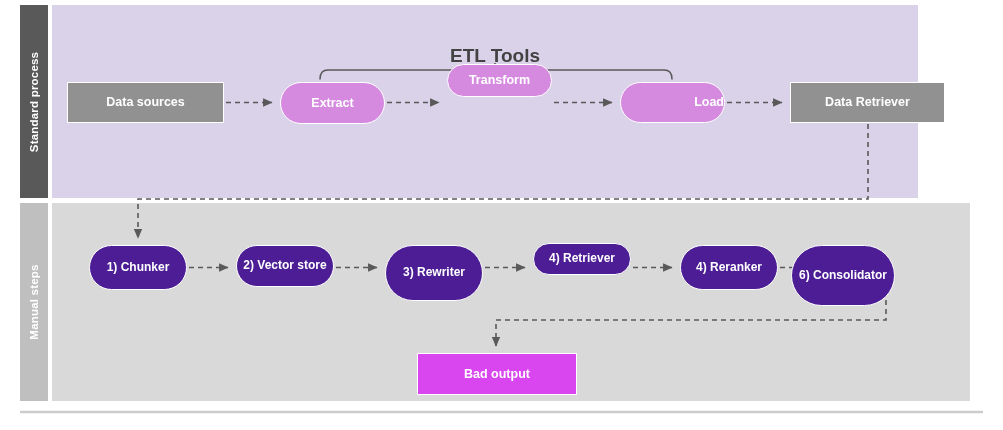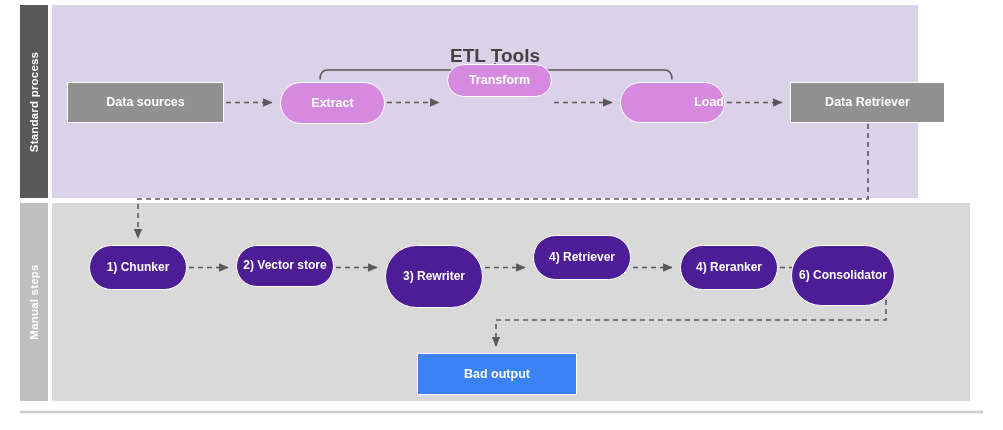--- a/index.html
+++ b/index.html
@@ -87,36 +87,36 @@
   .node.pill-etl {
     background: #d58ae0;
     border-radius: 999px;
   }
   .node.pill-step {
     background: #4c1d95;
     border-radius: 999px;
     font-size: 12px;
   }
   .node.warn {
-    background: #3b82f6;
+    background: #d946ef;
     border: 1.5px solid #ffffff;
   }
 
   
   #node-data-sources { left: 67px;  top: 82px;  width: 157px; height: 41px; }
   #node-extract      { left: 280px; top: 82px;  width: 105px; height: 42px; }
   #node-transform    { left: 447px; top: 64px;  width: 105px; height: 33px; }
   #node-load         { left: 620px; top: 82px;  width: 105px; height: 41px; justify-content: flex-end; }
   #node-warehouse    { left: 790px; top: 82px;  width: 155px; height: 41px; }
 
   
   #node-chunker      { left: 89px;  top: 245px; width: 98px; height: 45px; }
   #node-vector       { left: 236px; top: 245px; width: 98px; height: 42px; }
-  #node-rewriter     { left: 385px; top: 245px; width: 98px; height: 63px; }
-  #node-retriever    { left: 533px; top: 235px; width: 98px; height: 45px; }
+  #node-rewriter     { left: 385px; top: 245px; width: 98px; height: 56px; }
+  #node-retriever    { left: 533px; top: 243px; width: 98px; height: 32px; }
   #node-reranker     { left: 680px; top: 245px; width: 98px; height: 45px; }
   #node-consolidator { left: 791px; top: 245px; width: 104px; height: 61px; }
   #node-bad-output   { left: 417px; top: 353px; width: 160px; height: 42px; }
 
   
   #etl-tools-label {
     position: absolute;
     left: 420px;
     top: 45px;
     width: 150px;

